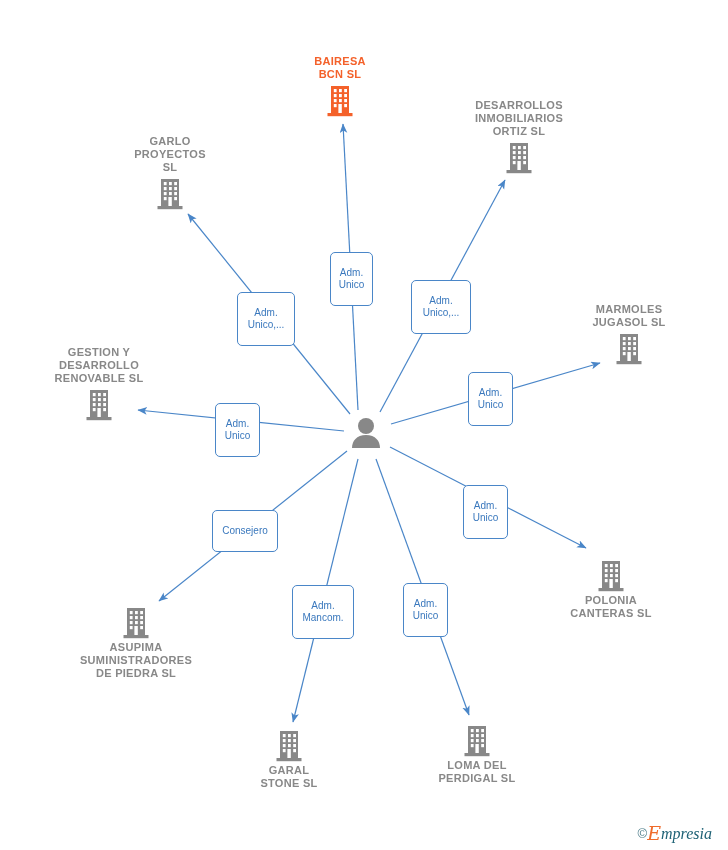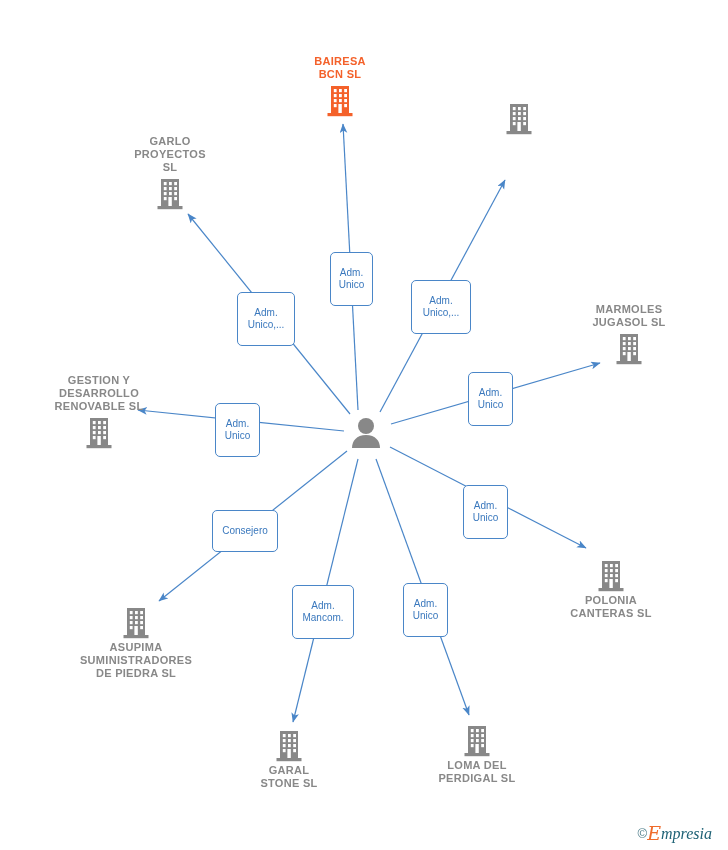--- a/index.html
+++ b/index.html
@@ -144,20 +144,23 @@
               <rect x="7.8" y="15" width="2.8" height="3.2"></rect>
               <rect x="13" y="15" width="2.8" height="3.2"></rect>
               <rect x="18.2" y="15" width="2.8" height="3.2"></rect>
               <rect x="7.8" y="20" width="2.8" height="3.2"></rect>
               <rect x="18.2" y="20" width="2.8" height="3.2"></rect>
               <rect x="12.4" y="20" width="3.4" height="9"></rect>
             </g>
           </svg></span>
       </div>
       <div class="node company" style="left: 519px; top: 99px;">
+        <span class="node-label">DESARROLLOS
+INMOBILIARIOS
+ORTIZ  SL</span>
         <span class="icon-wrap"><svg width="28" height="34" viewBox="0 0 28 34">
             <g fill="#888888">
               <rect x="5" y="2" width="18" height="27"></rect>
               <rect x="1.5" y="29" width="25" height="3.2"></rect>
             </g>
             <g fill="#ffffff">
               <rect x="7.8" y="5" width="2.8" height="3.2"></rect>
               <rect x="13" y="5" width="2.8" height="3.2"></rect>
               <rect x="18.2" y="5" width="2.8" height="3.2"></rect>
               <rect x="7.8" y="10" width="2.8" height="3.2"></rect>
@@ -214,21 +217,21 @@
               <rect x="18.2" y="10" width="2.8" height="3.2"></rect>
               <rect x="7.8" y="15" width="2.8" height="3.2"></rect>
               <rect x="13" y="15" width="2.8" height="3.2"></rect>
               <rect x="18.2" y="15" width="2.8" height="3.2"></rect>
               <rect x="7.8" y="20" width="2.8" height="3.2"></rect>
               <rect x="18.2" y="20" width="2.8" height="3.2"></rect>
               <rect x="12.4" y="20" width="3.4" height="9"></rect>
             </g>
           </svg></span>
       </div>
-      <div class="node company" style="left: 99px; top: 346px; margin-top: 28px;">
+      <div class="node company" style="left: 99px; top: 346px;">
         <span class="node-label">GESTION Y
 DESARROLLO
 RENOVABLE SL</span>
         <span class="icon-wrap"><svg width="28" height="34" viewBox="0 0 28 34">
             <g fill="#888888">
               <rect x="5" y="2" width="18" height="27"></rect>
               <rect x="1.5" y="29" width="25" height="3.2"></rect>
             </g>
             <g fill="#ffffff">
               <rect x="7.8" y="5" width="2.8" height="3.2"></rect>

